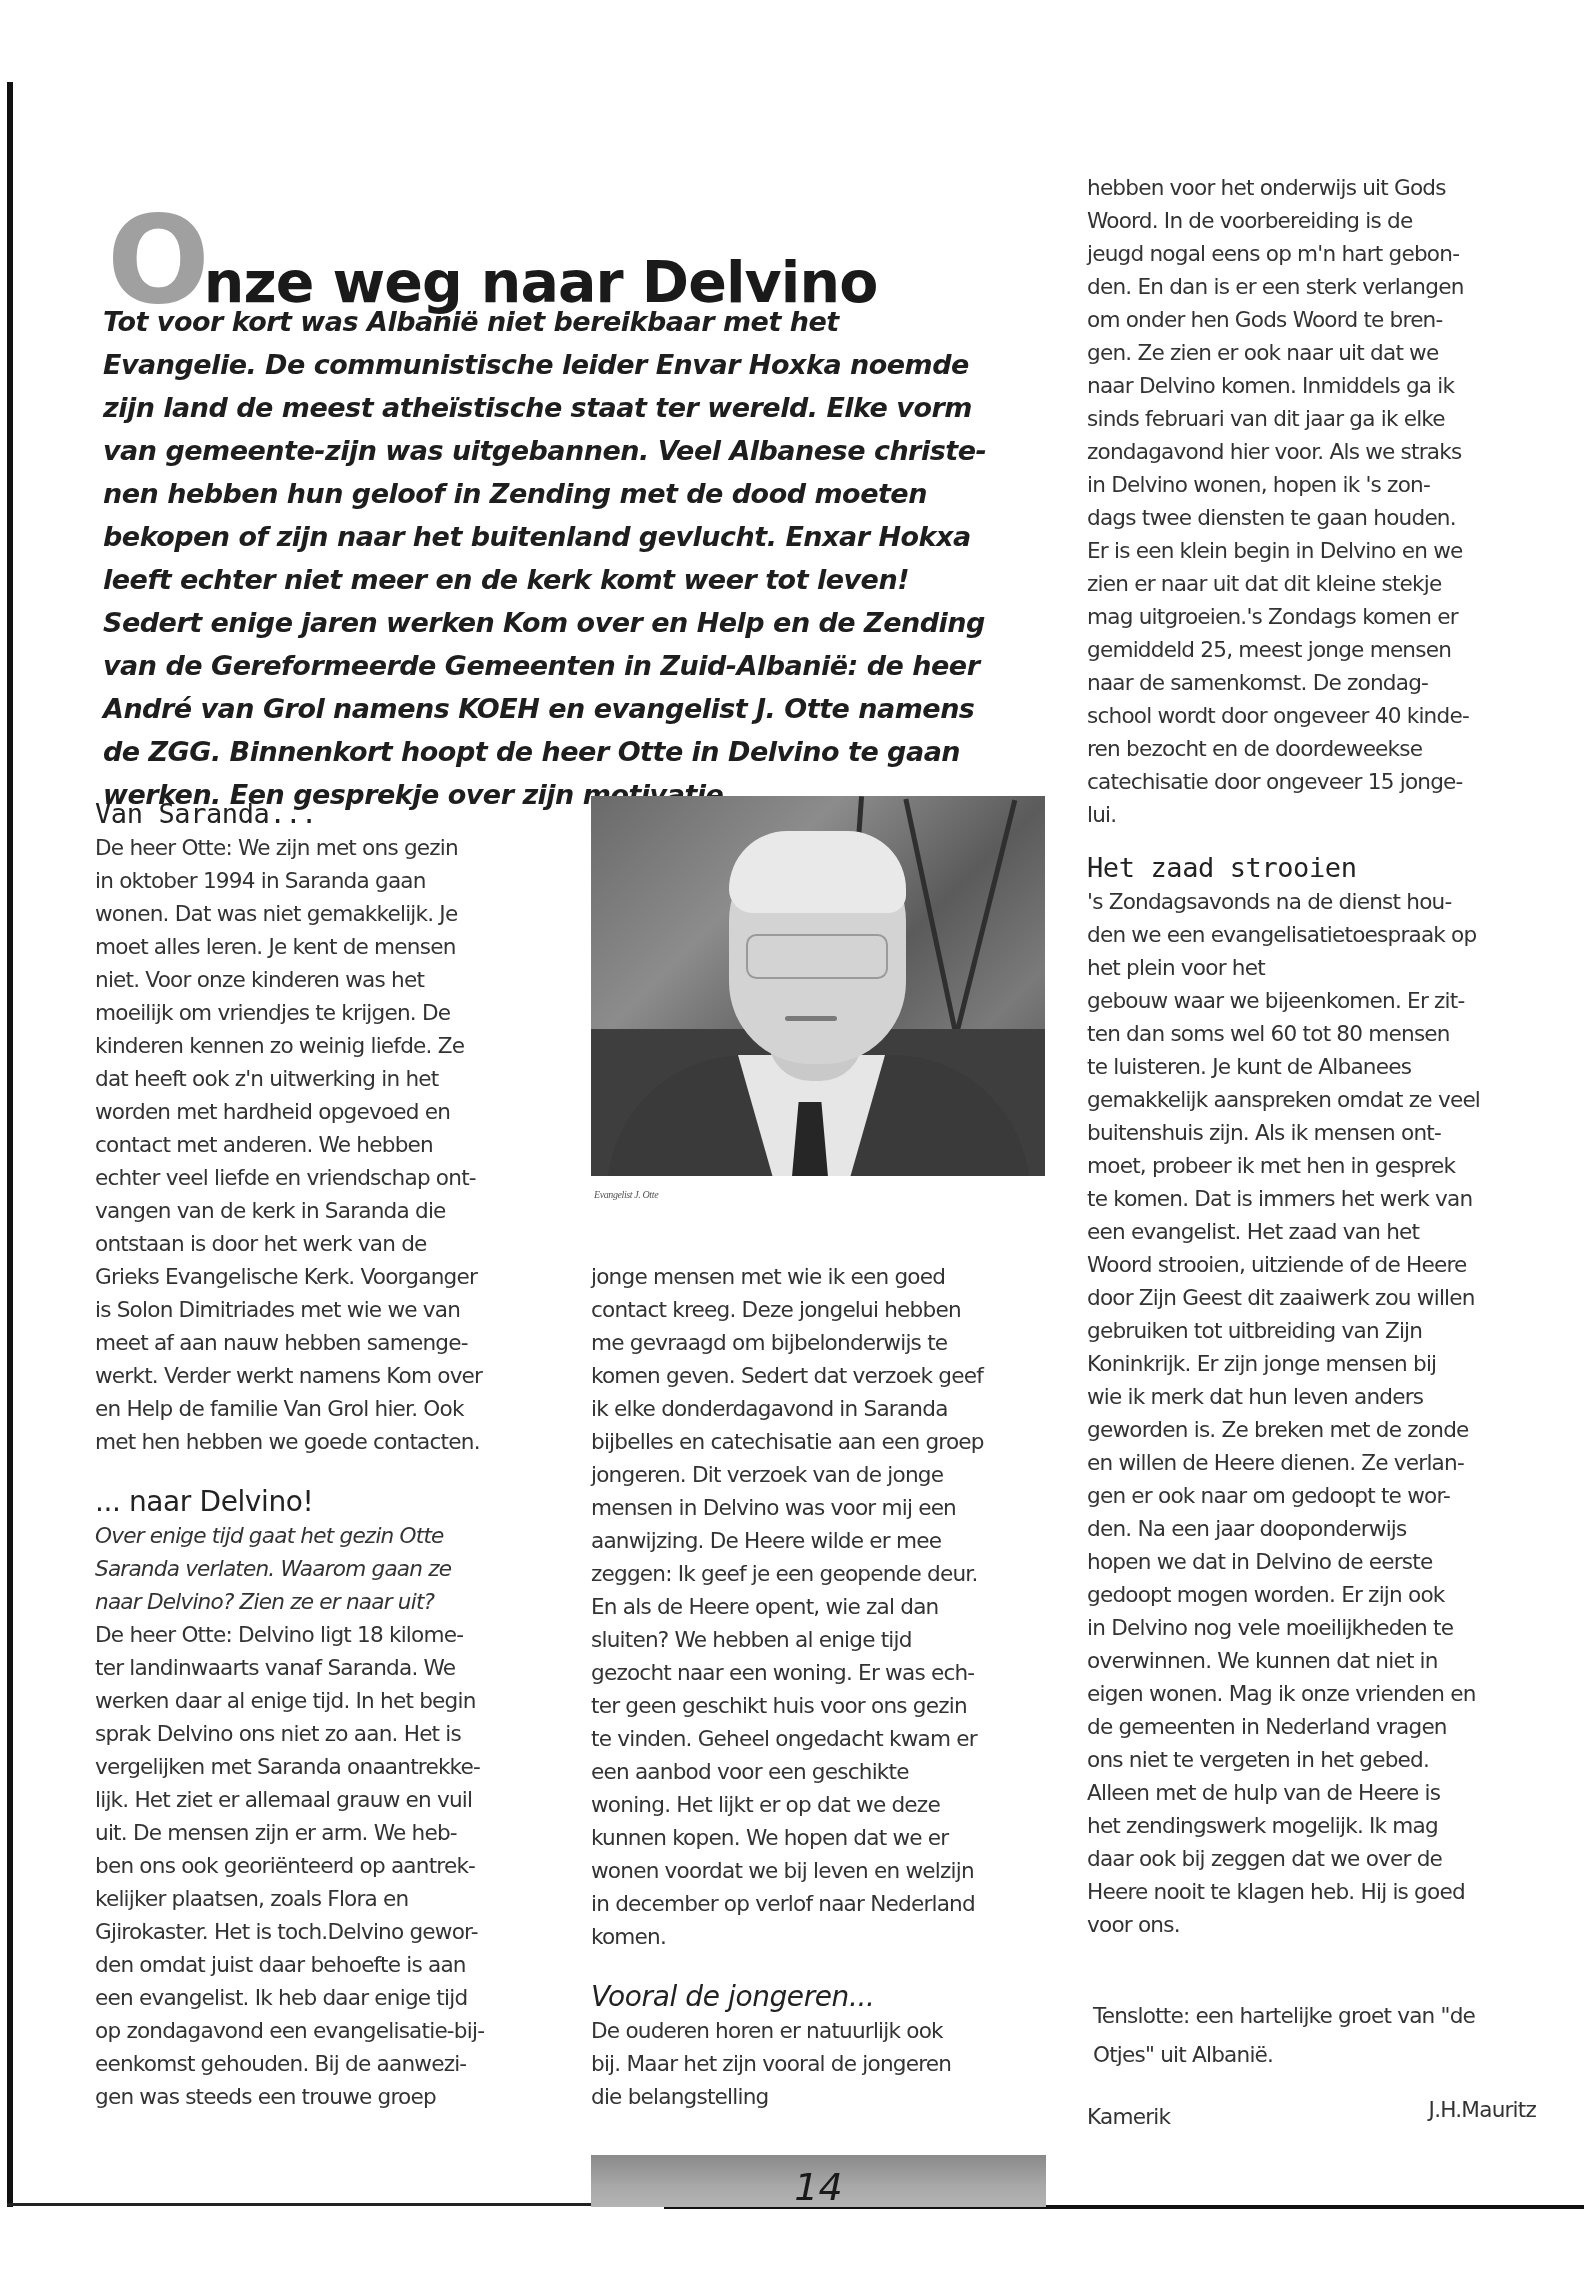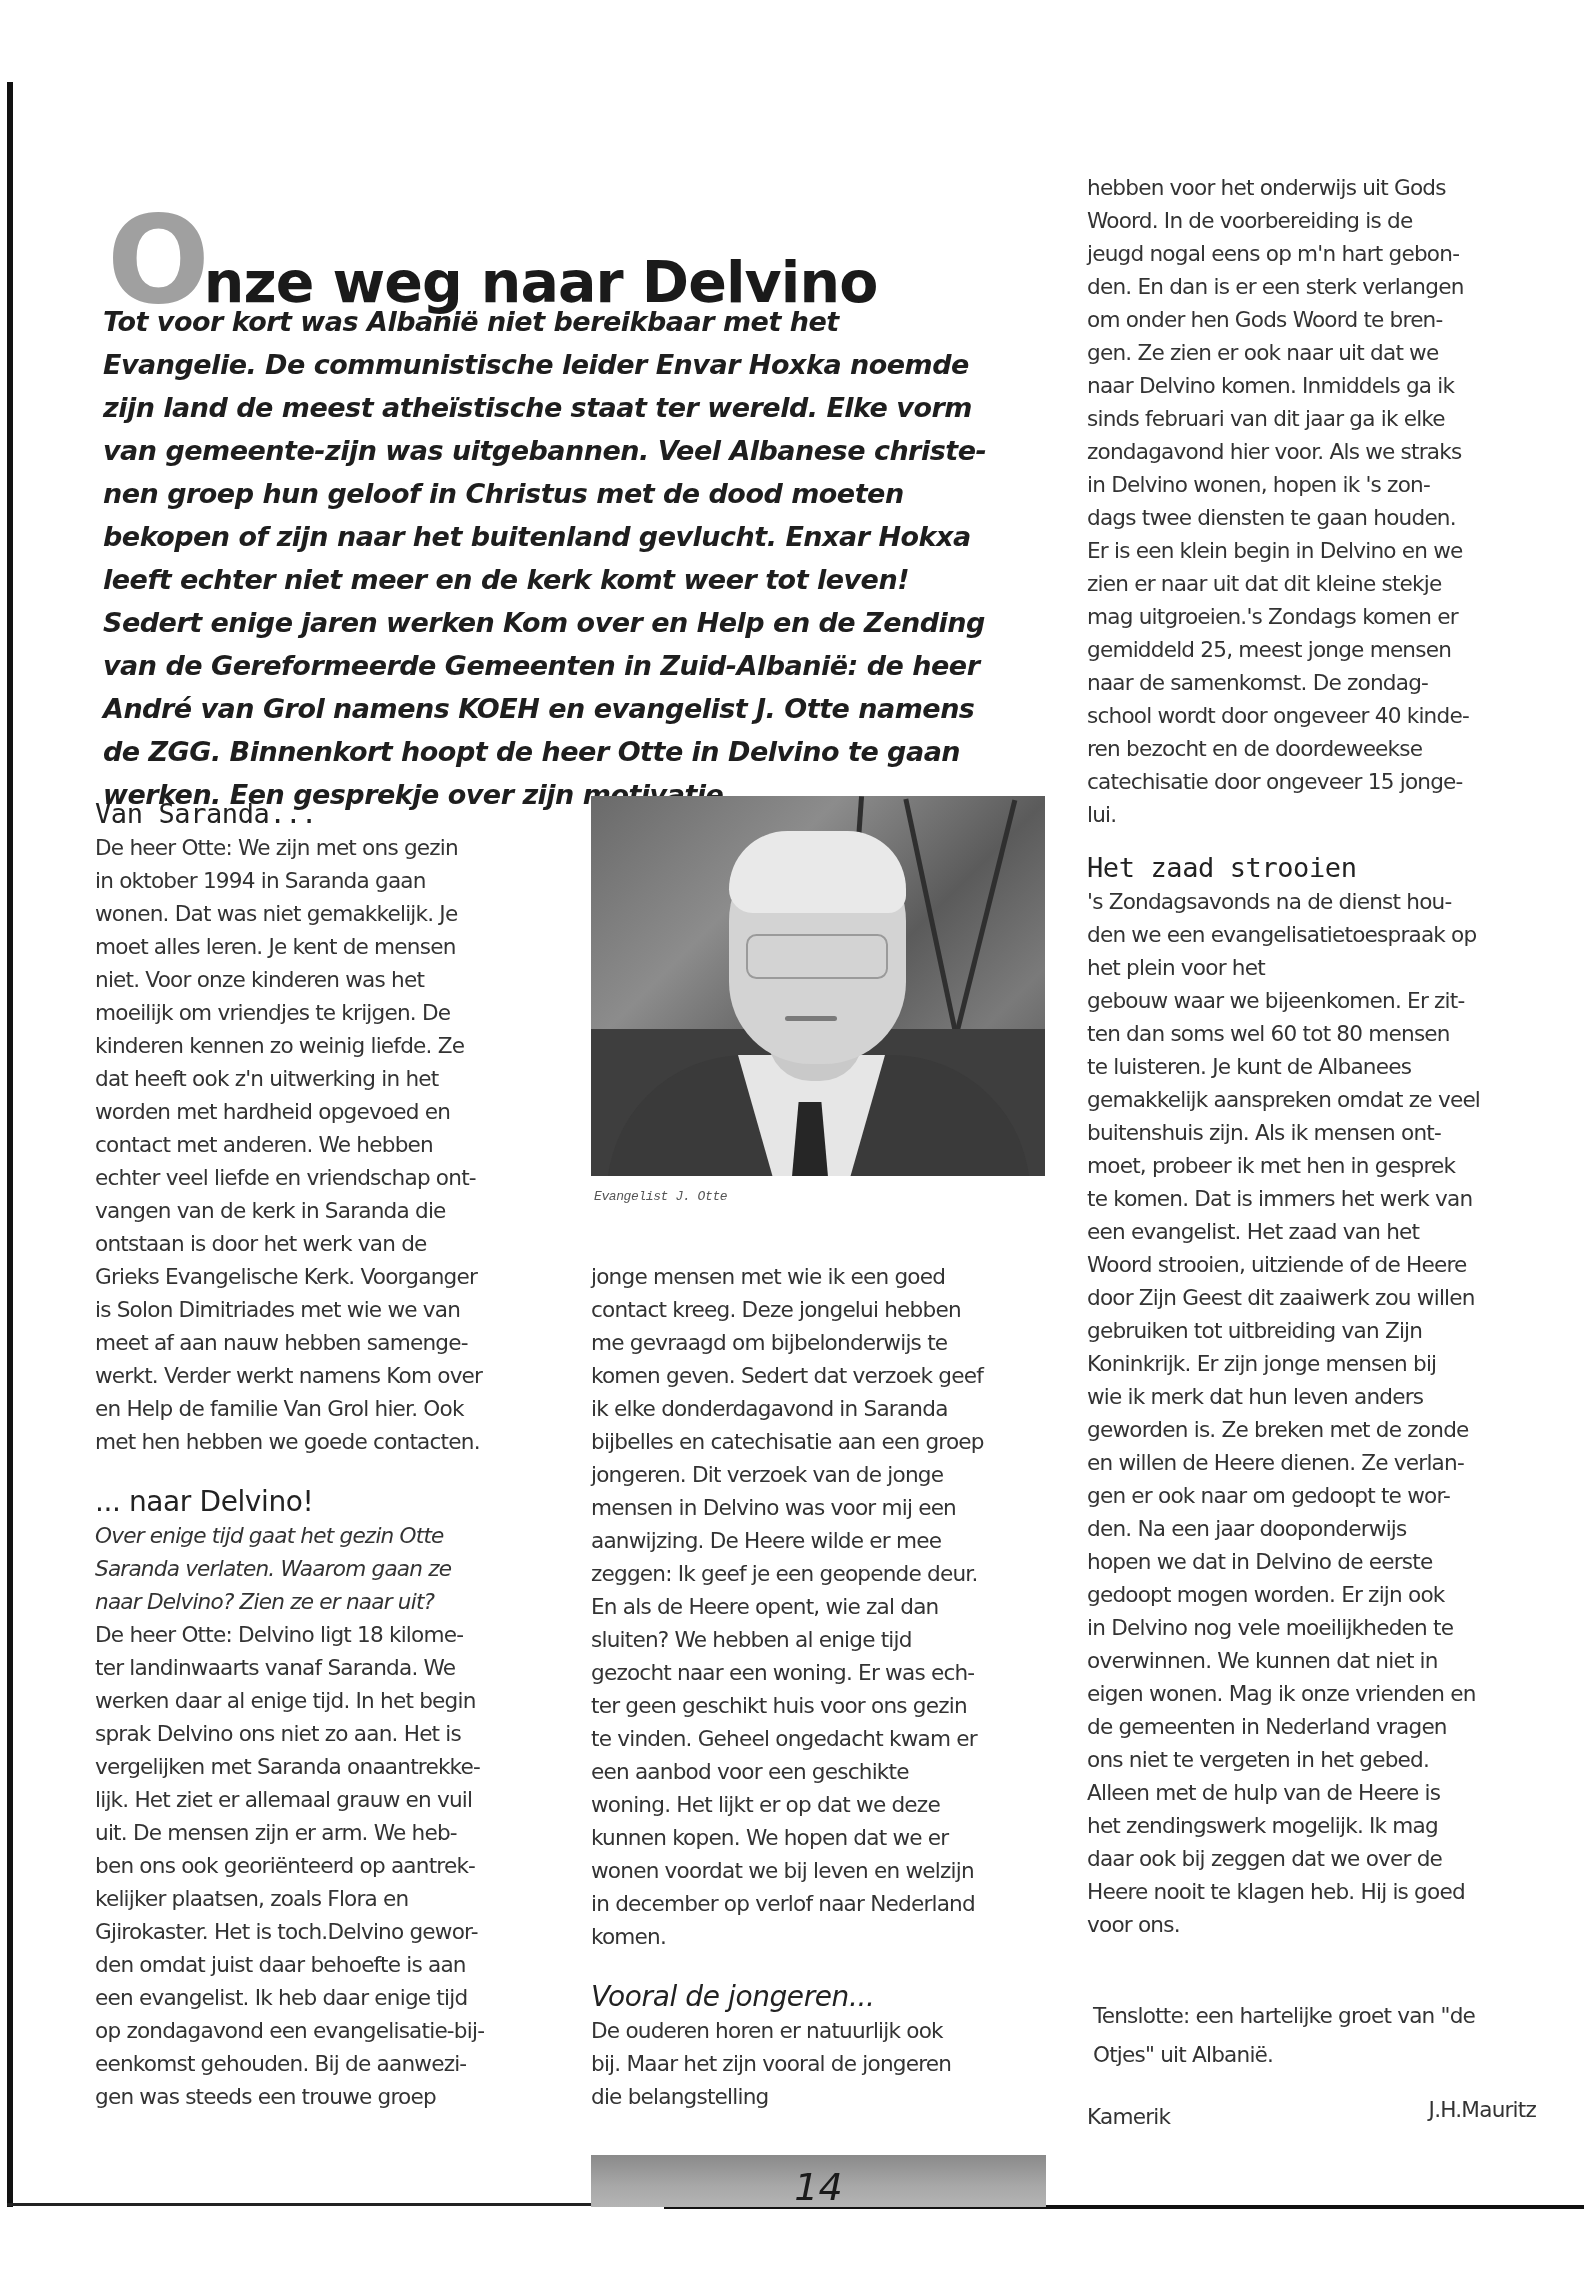--- a/index.html
+++ b/index.html
@@ -39,22 +39,22 @@
   .photo .shirt { position:absolute; left:147px; top:259px; width:147px; height:129px; background:#e6e6e6;
                   clip-path:polygon(0 0,100% 0,75% 100%,25% 100%); }
   .photo .tie { position:absolute; left:200px; top:306px; width:38px; height:86px; background:#262626;
                 clip-path:polygon(20% 0,80% 0,100% 100%,0 100%); }
   .photo .neck { position:absolute; left:177px; top:220px; width:95px; height:65px; background:#c9c9c9; border-radius:0 0 43px 43px; }
   .photo .head-shape { position:absolute; left:138px; top:39px; width:177px; height:229px; background:#d3d3d3; border-radius:86px 86px 82px 82px; }
   .photo .hair { position:absolute; left:138px; top:35px; width:177px; height:82px; background:#e9e9e9; border-radius:86px 86px 26px 35px; }
   .photo .glasses { position:absolute; left:155px; top:138px; width:138px; height:41px; border:2.6px solid #9a9a9a; border-radius:10.4px; }
   .photo .mouth { position:absolute; left:194px; top:220px; width:52px; height:5.2px; background:#7a7a7a; border-radius:2.6px; }
 
-  .caption { position:absolute; left:594px; top:1189px; font-family:Liberation Mono, monospace; font-style:italic;
-             font-size:13px; color:#555; letter-spacing:-0.4px; }
+  .caption { position:absolute; left:594px; top:1189px; font-family:Liberation Serif, serif; font-style:italic;
+             font-size:10px; color:#555; letter-spacing:-0.4px; }
 
   .pagebar { position:absolute; left:591px; top:2155px; width:455px; height:52px;
              background:linear-gradient(180deg,#8a8a8a,#a8a8a8 60%,#b4b4b4); }
   .pagenum { position:absolute; left:0; right:0; top:10.4px; text-align:center; font-size:38px; font-style:italic;
              color:#1a1a1a; font-family:"DejaVu Sans", sans-serif; }
 
   .closing { position:absolute; left:1087px; top:1993px; width:466px; font-size:21.6px; line-height:33px; color:#333; letter-spacing:-0.8px; }
   .closing p { margin:6px; white-space:nowrap; }
   .signoff { position:absolute; left:1087px; top:2097px; width:449px; font-size:21.6px; color:#333; letter-spacing:-0.8px; }
   .signoff .place { position:absolute; left:0; top:7px; }
@@ -67,21 +67,21 @@
 <div class="bottom-rule-a"></div>
 <div class="bottom-rule-b"></div>
 
 <h1 class="title"><span class="drop">O</span><span class="rest">nze weg naar Delvino</span></h1>
 
 <div class="lead">
   <p>Tot voor kort was Albanië niet bereikbaar met het</p>
   <p>Evangelie. De communistische leider Envar Hoxka noemde</p>
   <p>zijn land de meest atheïstische staat ter wereld. Elke vorm</p>
   <p>van gemeente-zijn was uitgebannen. Veel Albanese christe-</p>
-  <p>nen groep hun geloof in Christus met de dood moeten</p>
+  <p>nen hebben hun geloof in Zending met de dood moeten</p>
   <p>bekopen of zijn naar het buitenland gevlucht. Enxar Hokxa</p>
   <p>leeft echter niet meer en de kerk komt weer tot leven!</p>
   <p>Sedert enige jaren werken Kom over en Help en de Zending</p>
   <p>van de Gereformeerde Gemeenten in Zuid-Albanië: de heer</p>
   <p>André van Grol namens KOEH en evangelist J. Otte namens</p>
   <p>de ZGG. Binnenkort hoopt de heer Otte in Delvino te gaan</p>
   <p>werken. Een gesprekje over zijn motivatie.</p>
 </div>
 
 <div class="col col1">

